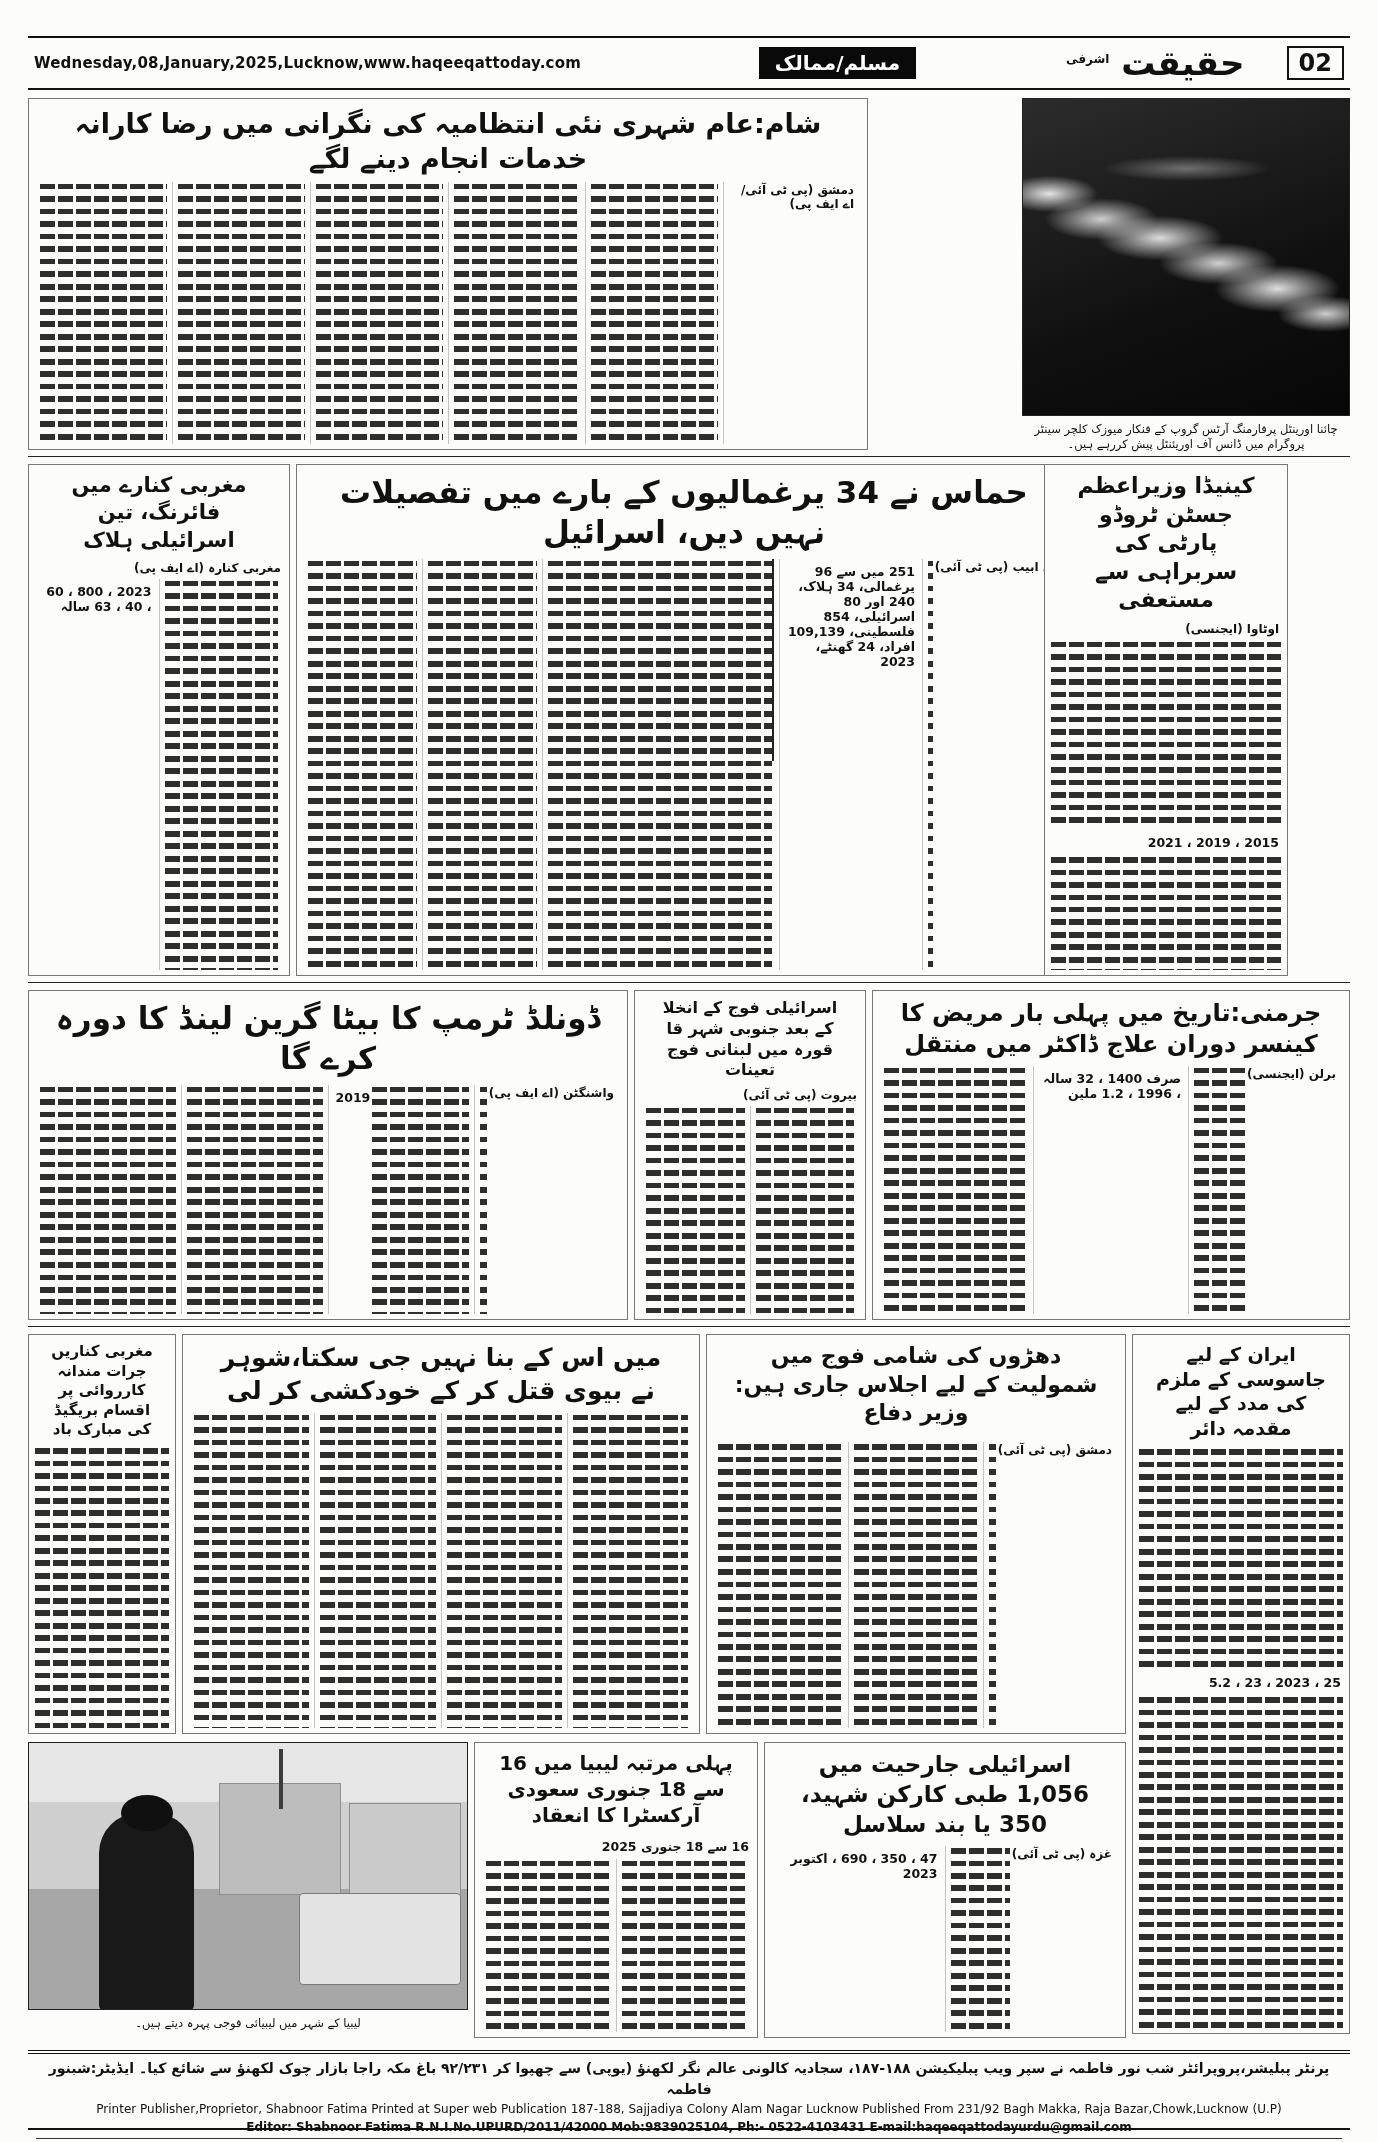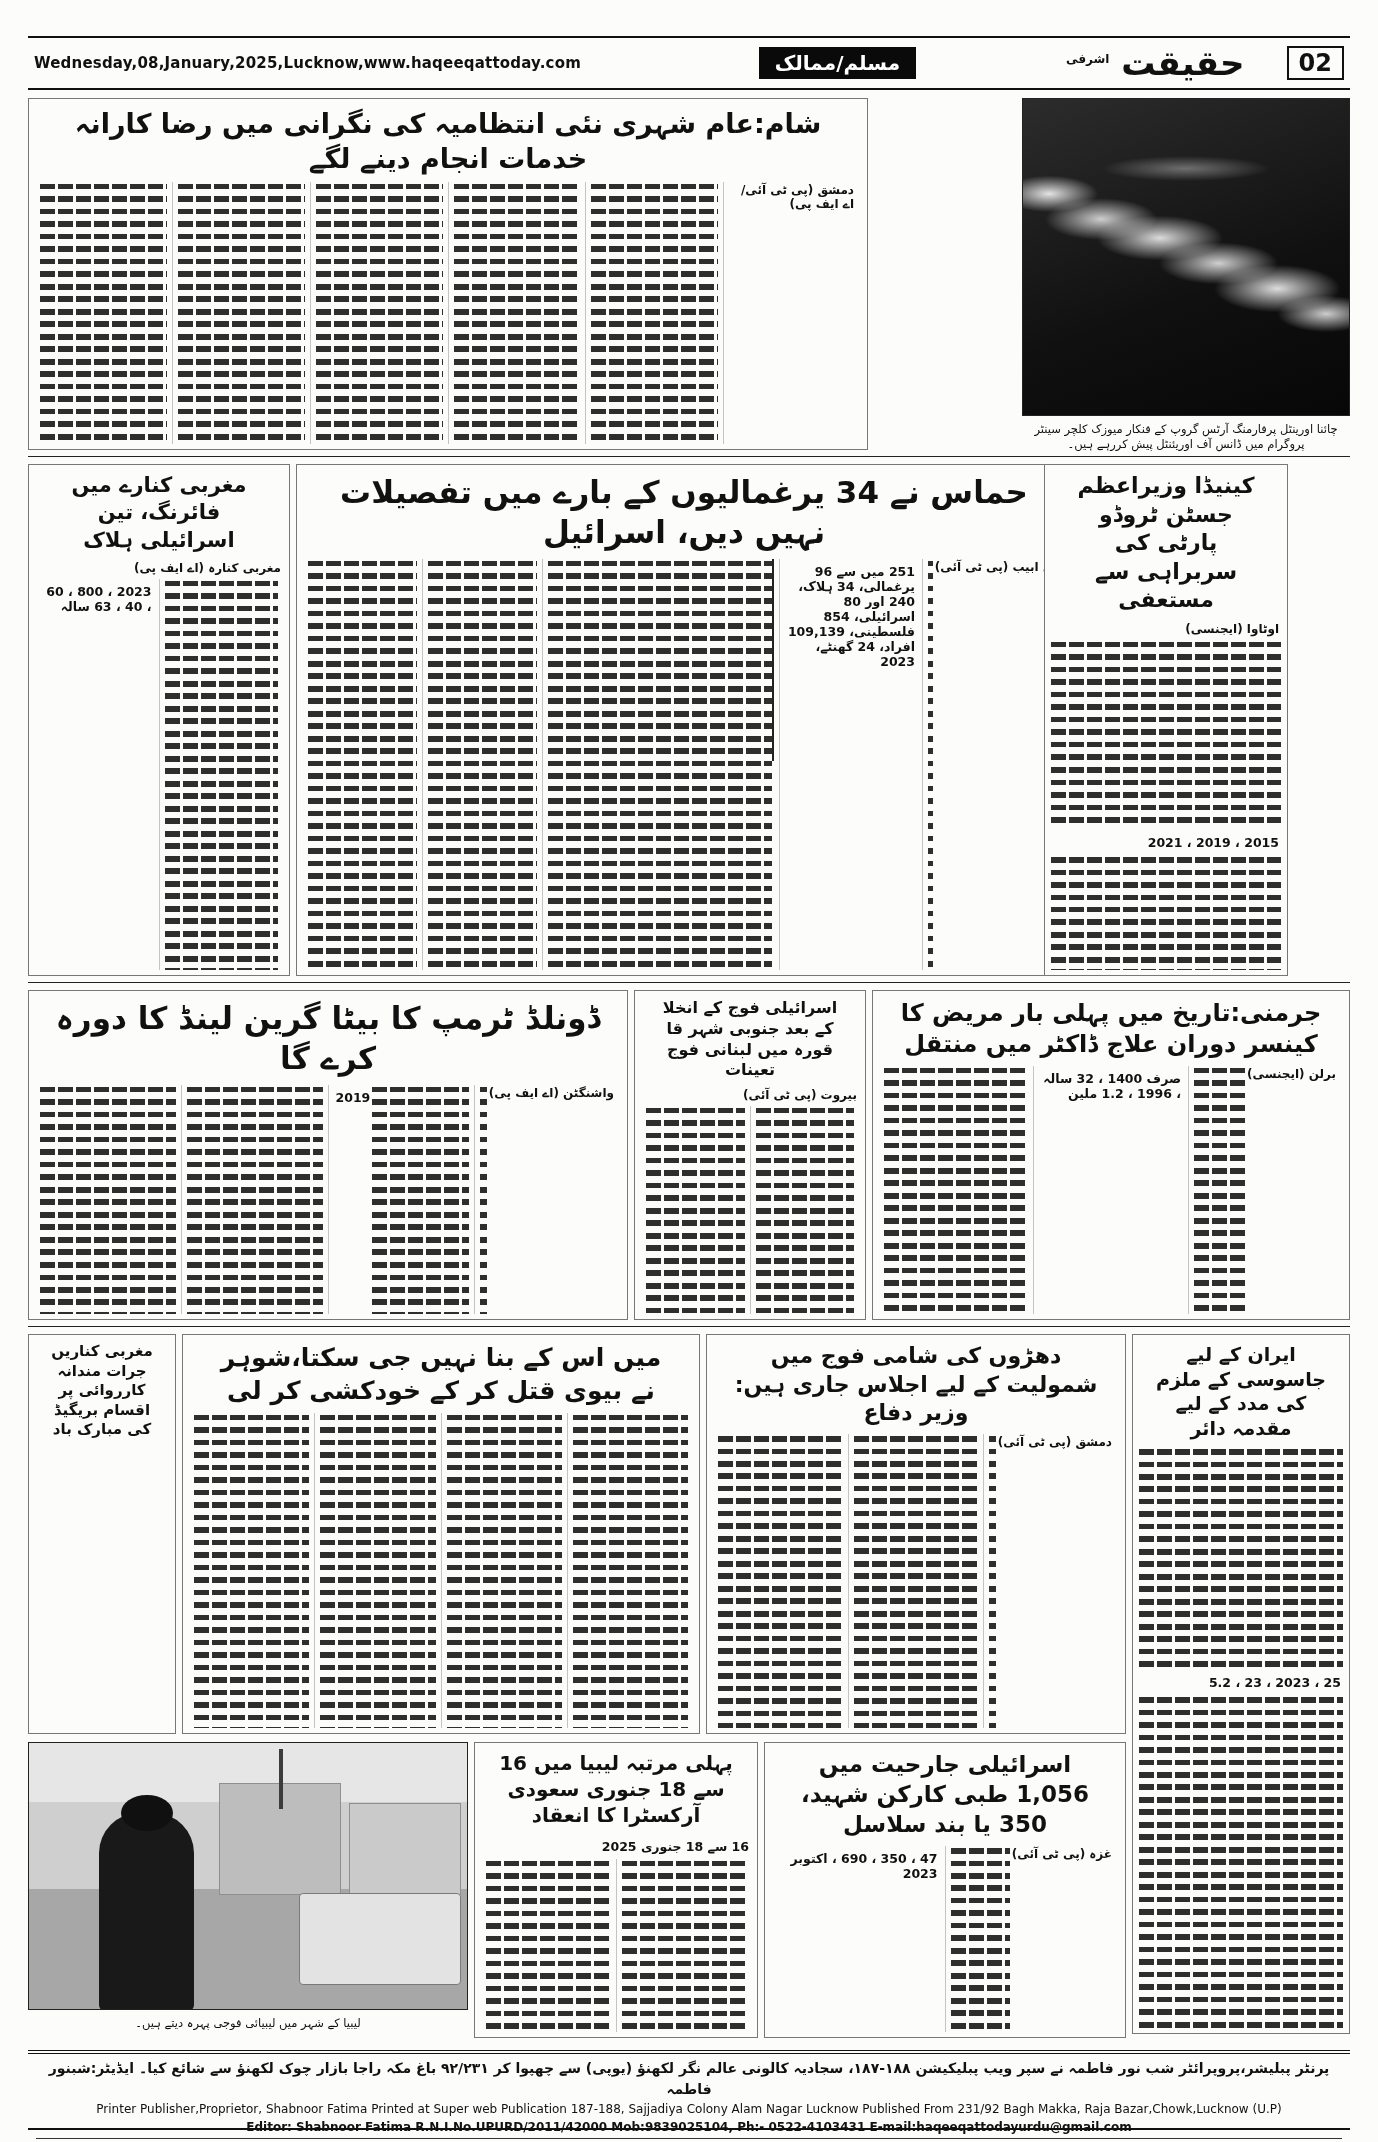--- a/index.html
+++ b/index.html
@@ -205,21 +205,21 @@
         <div class="figline">صرف 1400 ، 32 سالہ ، 1996 ، 1.2 ملین</div>
       </div>
       <div class="col">
           <div class="fill"></div>
         </div>
     </div>
   </div>
 
   <div class="abs rule" style="left:28px;top:1326px;width:1322px;"></div>
 
-  <div class="abs art" style="left:28px;top:1334px;width:148px;height:400px;align-items:center;">
+  <div class="abs art" style="left:28px;top:1334px;width:148px;height:400px;">
     <div class="headline" style="font-size:15px;">مغربی کناریں جرات مندانہ کارروائی پر اقسام بریگیڈ کی مبارک باد</div>
     <div class="fill"></div>
   </div>
 
   <div class="abs art" style="left:182px;top:1334px;width:518px;height:400px;">
     <div class="headline" style="font-size:25px;">میں اس کے بنا نہیں جی سکتا،شوہر نے بیوی قتل کر کے خودکشی کر لی</div>
     <div class="cols">
       <div class="col">
           <div class="fill"></div>
         </div>
@@ -228,21 +228,21 @@
         </div>
       <div class="col">
           <div class="fill"></div>
         </div>
       <div class="col">
           <div class="fill"></div>
         </div>
     </div>
   </div>
 
-  <div class="abs art" style="left:706px;top:1334px;width:420px;height:400px;">
+  <div class="abs art" style="left:706px;top:1334px;width:420px;height:400px;gap:8px;">
     <div class="headline" style="font-size:22px;">دھڑوں کی شامی فوج میں شمولیت کے لیے اجلاس جاری ہیں: وزیر دفاع</div>
     <div class="cols">
       <div class="col">
         <div class="dateline">دمشق (پی ٹی آئی)</div>
         <div class="fill"></div>
       </div>
       <div class="col">
           <div class="fill"></div>
         </div>
       <div class="col">

